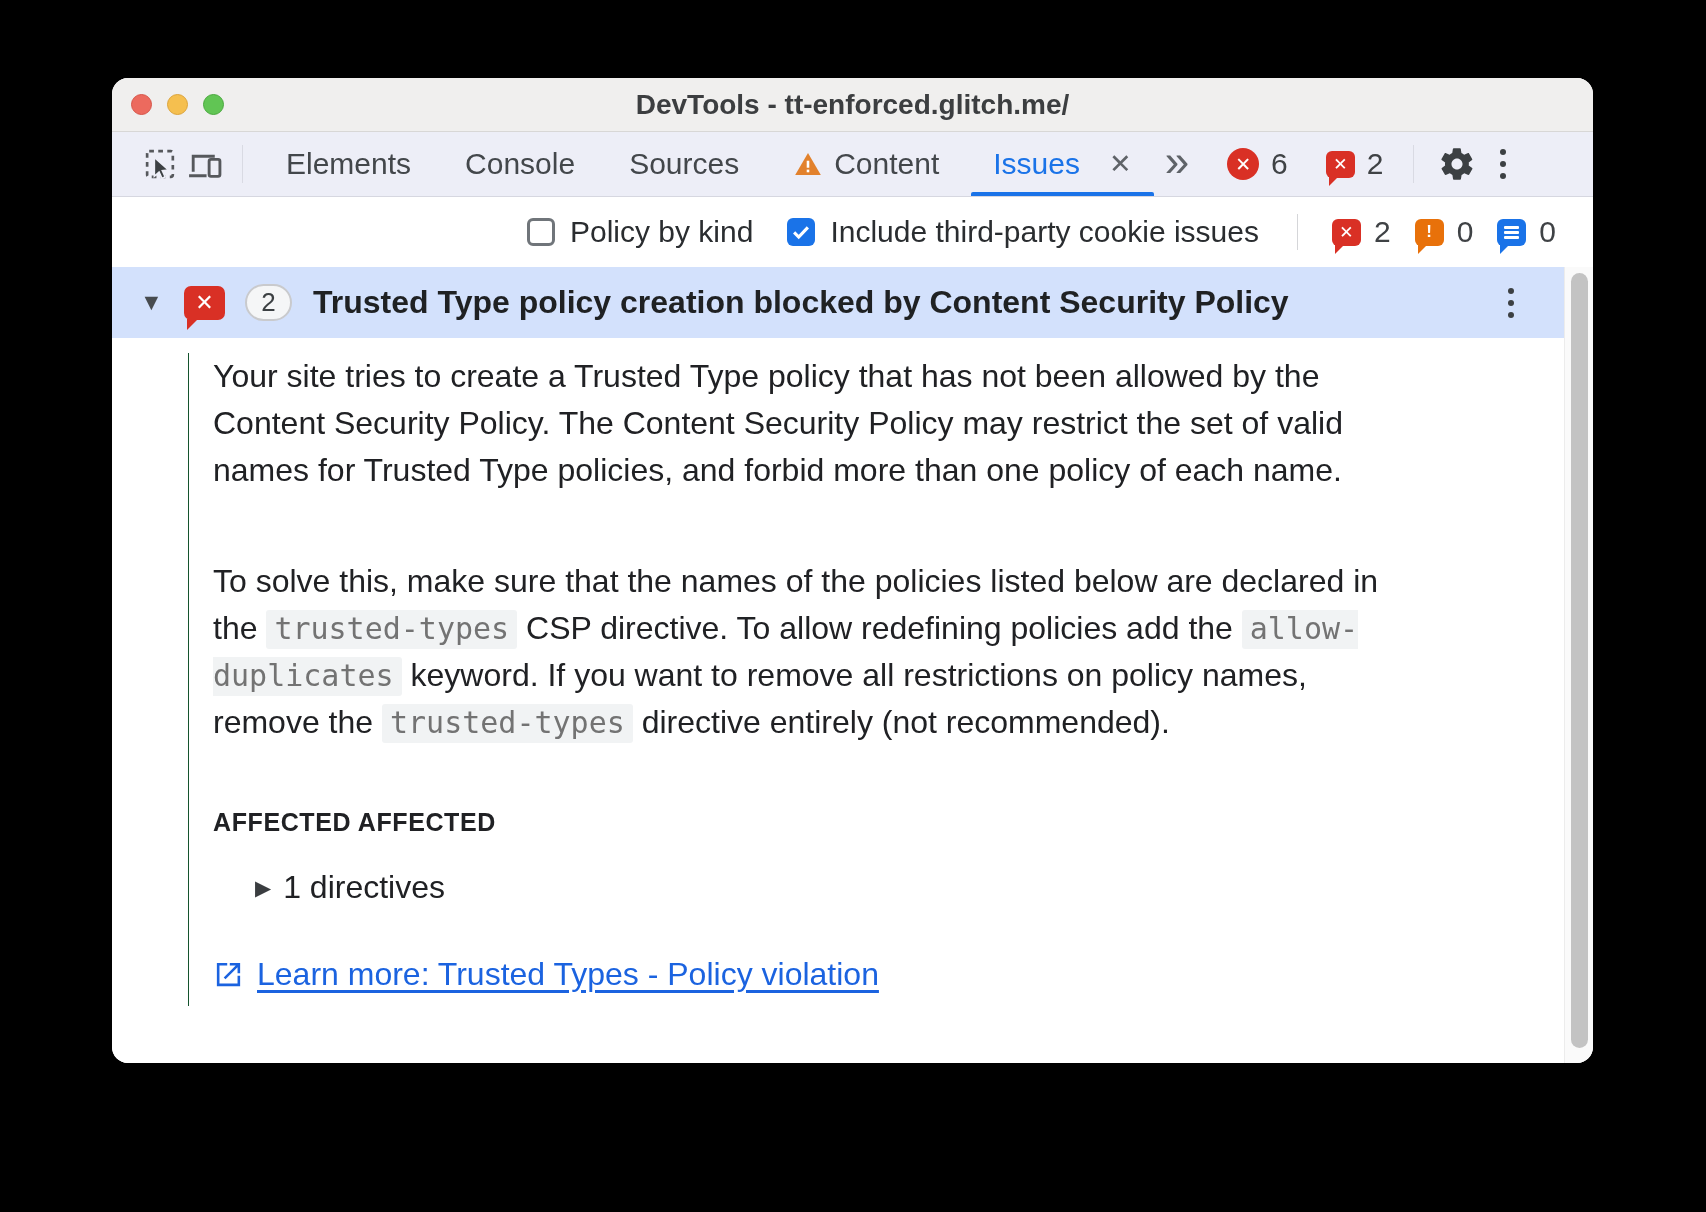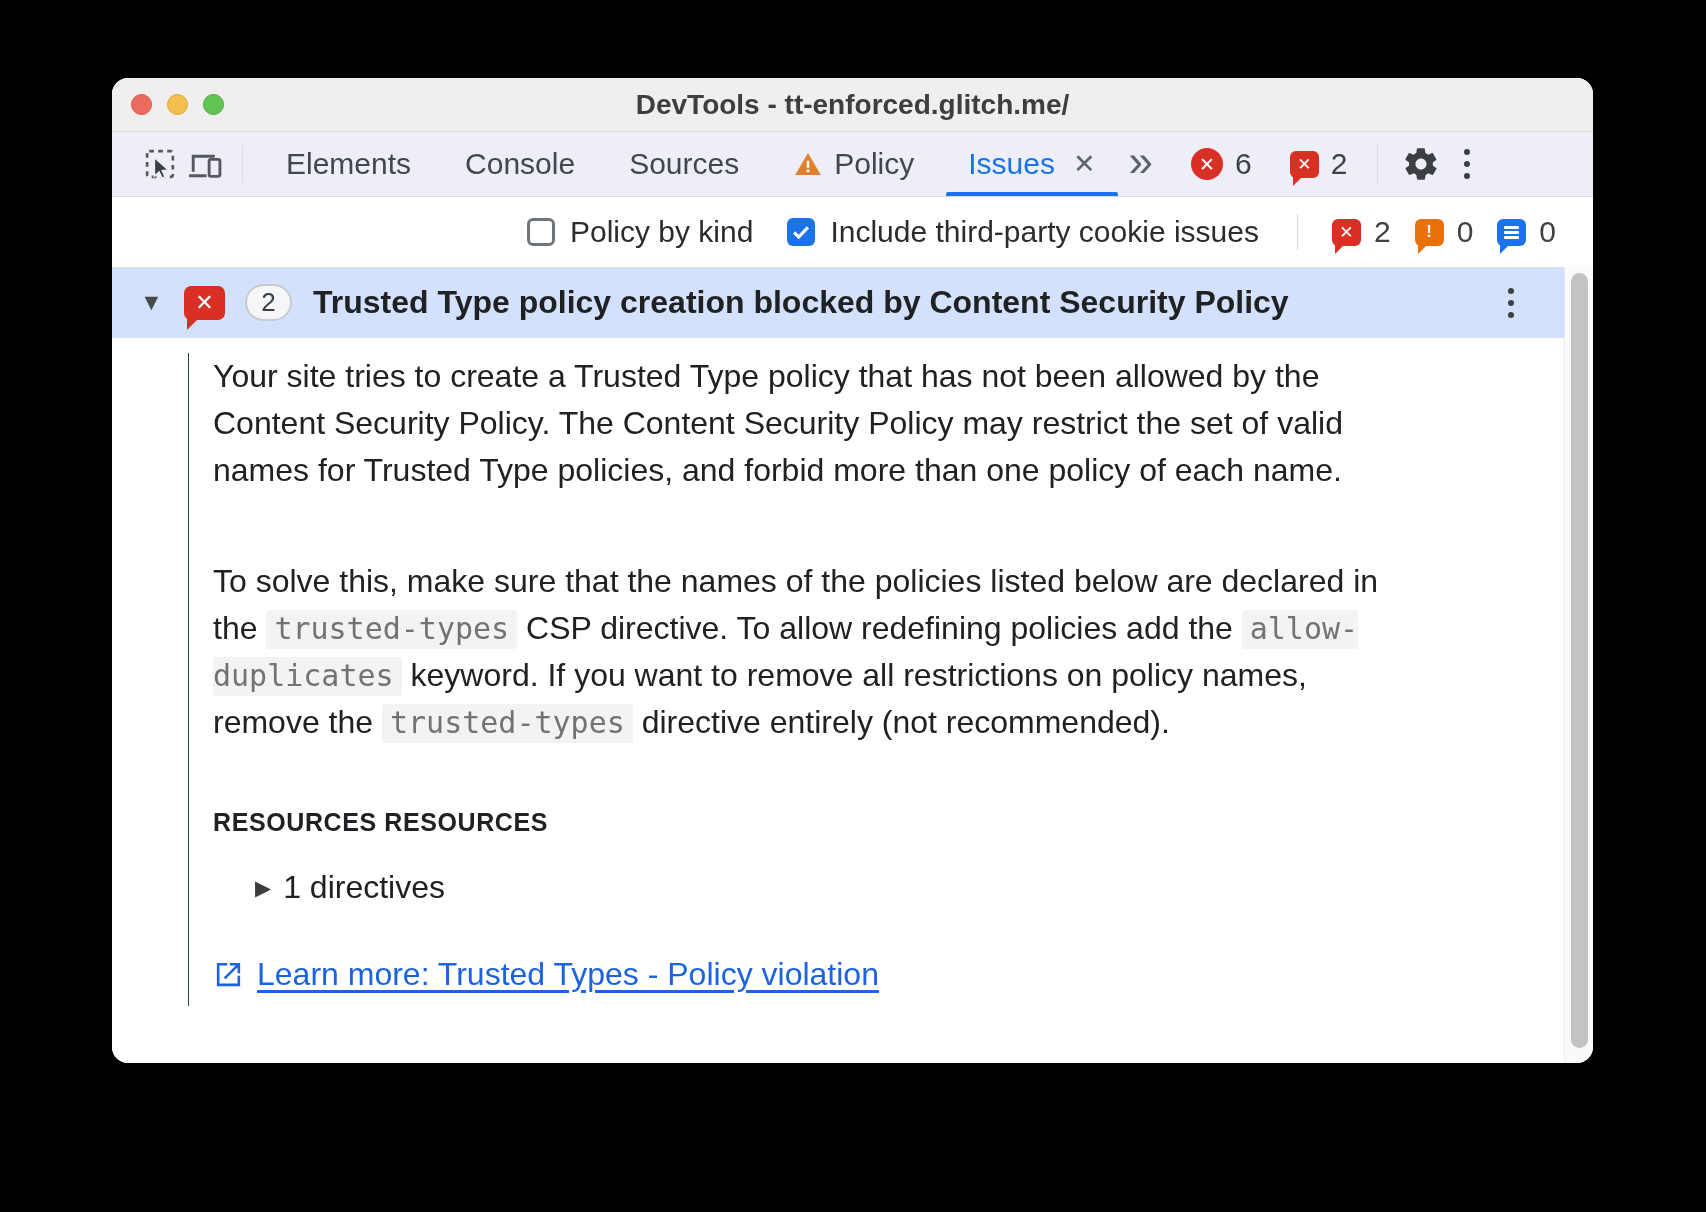--- a/index.html
+++ b/index.html
@@ -23,21 +23,21 @@
 
   
   .toolbar { height:65px; background:#edeef7; border-bottom:1px solid #d6d7e0;
     display:flex; align-items:center; padding:0 44px 0 26px; flex:0 0 auto; }
   .tool-btn { display:flex; align-items:center; justify-content:center; width:44px; height:48px; }
   .tool-btn svg { width:37px; height:37px; }
   .vdiv { width:1px; height:38px; background:#d9dae3; margin:0 16px; flex:0 0 auto; }
   .tab-strip { display:flex; align-items:stretch; height:100%; }
   .tab { display:flex; align-items:center; padding:0 27px; font-size:30px; color:#43474b;
     position:relative; white-space:nowrap; }
-  .tab.selected { color:#1a73e8; }
+  .tab.selected { color:#1a73e8;gap:11px; }
   .tab.selected::after { content:""; position:absolute; left:5px; right:5px; bottom:0;
     height:4px; background:#1a73e8; border-radius:2px 2px 0 0; }
   .warn-icon { width:30px; height:28px; margin-right:11px; flex:0 0 auto; }
   .tab-close { font-size:27px; color:#5f6368; margin-left:18px; }
   .more-tabs { font-size:44px; color:#5f6368; margin:0 0 6px 6px; }
   .count-group { display:flex; align-items:center; margin-left:38px; gap:12px; }
   .err-circle { width:32px; height:32px; border-radius:50%; background:#d93025; color:#fff;
     display:flex; align-items:center; justify-content:center; font-size:19px; font-weight:700; }
   .count-num { font-size:30px; color:#3f4245; }
 
@@ -148,21 +148,21 @@
           </div>
           <div class="tab">
             <span>Sources</span>
           </div>
           <div class="tab">
             <svg class="warn-icon" viewBox="0 0 24 24">
               <path fill="#e2812c" d="M12 2.5 23 21.5 H1 Z"></path>
               <rect x="10.9" y="9.2" width="2.2" height="6" fill="#fff"></rect>
               <rect x="10.9" y="16.8" width="2.2" height="2.3" fill="#fff"></rect>
             </svg>
-            <span>Policy</span>
+            <span>Content</span>
           </div>
           <div class="tab selected">
             <span>Issues</span>
             <span class="tab-close">✕</span>
           </div>
         </div>
 
       <span class="more-tabs">»</span>
 
       <div class="count-group">
@@ -238,21 +238,21 @@
               </div>
           </div>
         </div>
 
         <div class="issue-details">
           <div>
               <p class="issue-para first"><span>Your site tries to create a Trusted Type policy that has not been allowed by the Content Security Policy. The Content Security Policy may restrict the set of valid names for Trusted Type policies, and forbid more than one policy of each name.</span></p>
               <p class="issue-para"><span>To solve this, make sure that the names of the policies listed below are declared in the </span><code class="code">trusted-types</code><span> CSP directive. To allow redefining policies add the </span><code class="code">allow-duplicates</code><span> keyword. If you want to remove all restrictions on policy names, remove the </span><code class="code">trusted-types</code><span> directive entirely (not recommended).</span></p>
             </div>
 
-          <div class="affected-heading">RESOURCES RESOURCES</div>
+          <div class="affected-heading">AFFECTED AFFECTED</div>
 
           <div class="directives-row">
             <span class="tri">▶</span>
             <span>1 directives</span>
           </div>
 
           <div class="learn-more">
             <svg viewBox="0 0 24 24" fill="#1b63e0">
               <path d="M19 19H5V5h6V3H3v18h18v-8h-2z"></path>
               <path d="M13 3v2h4.6l-9.3 9.3 1.4 1.4L19 6.4V11h2V3z"></path>

